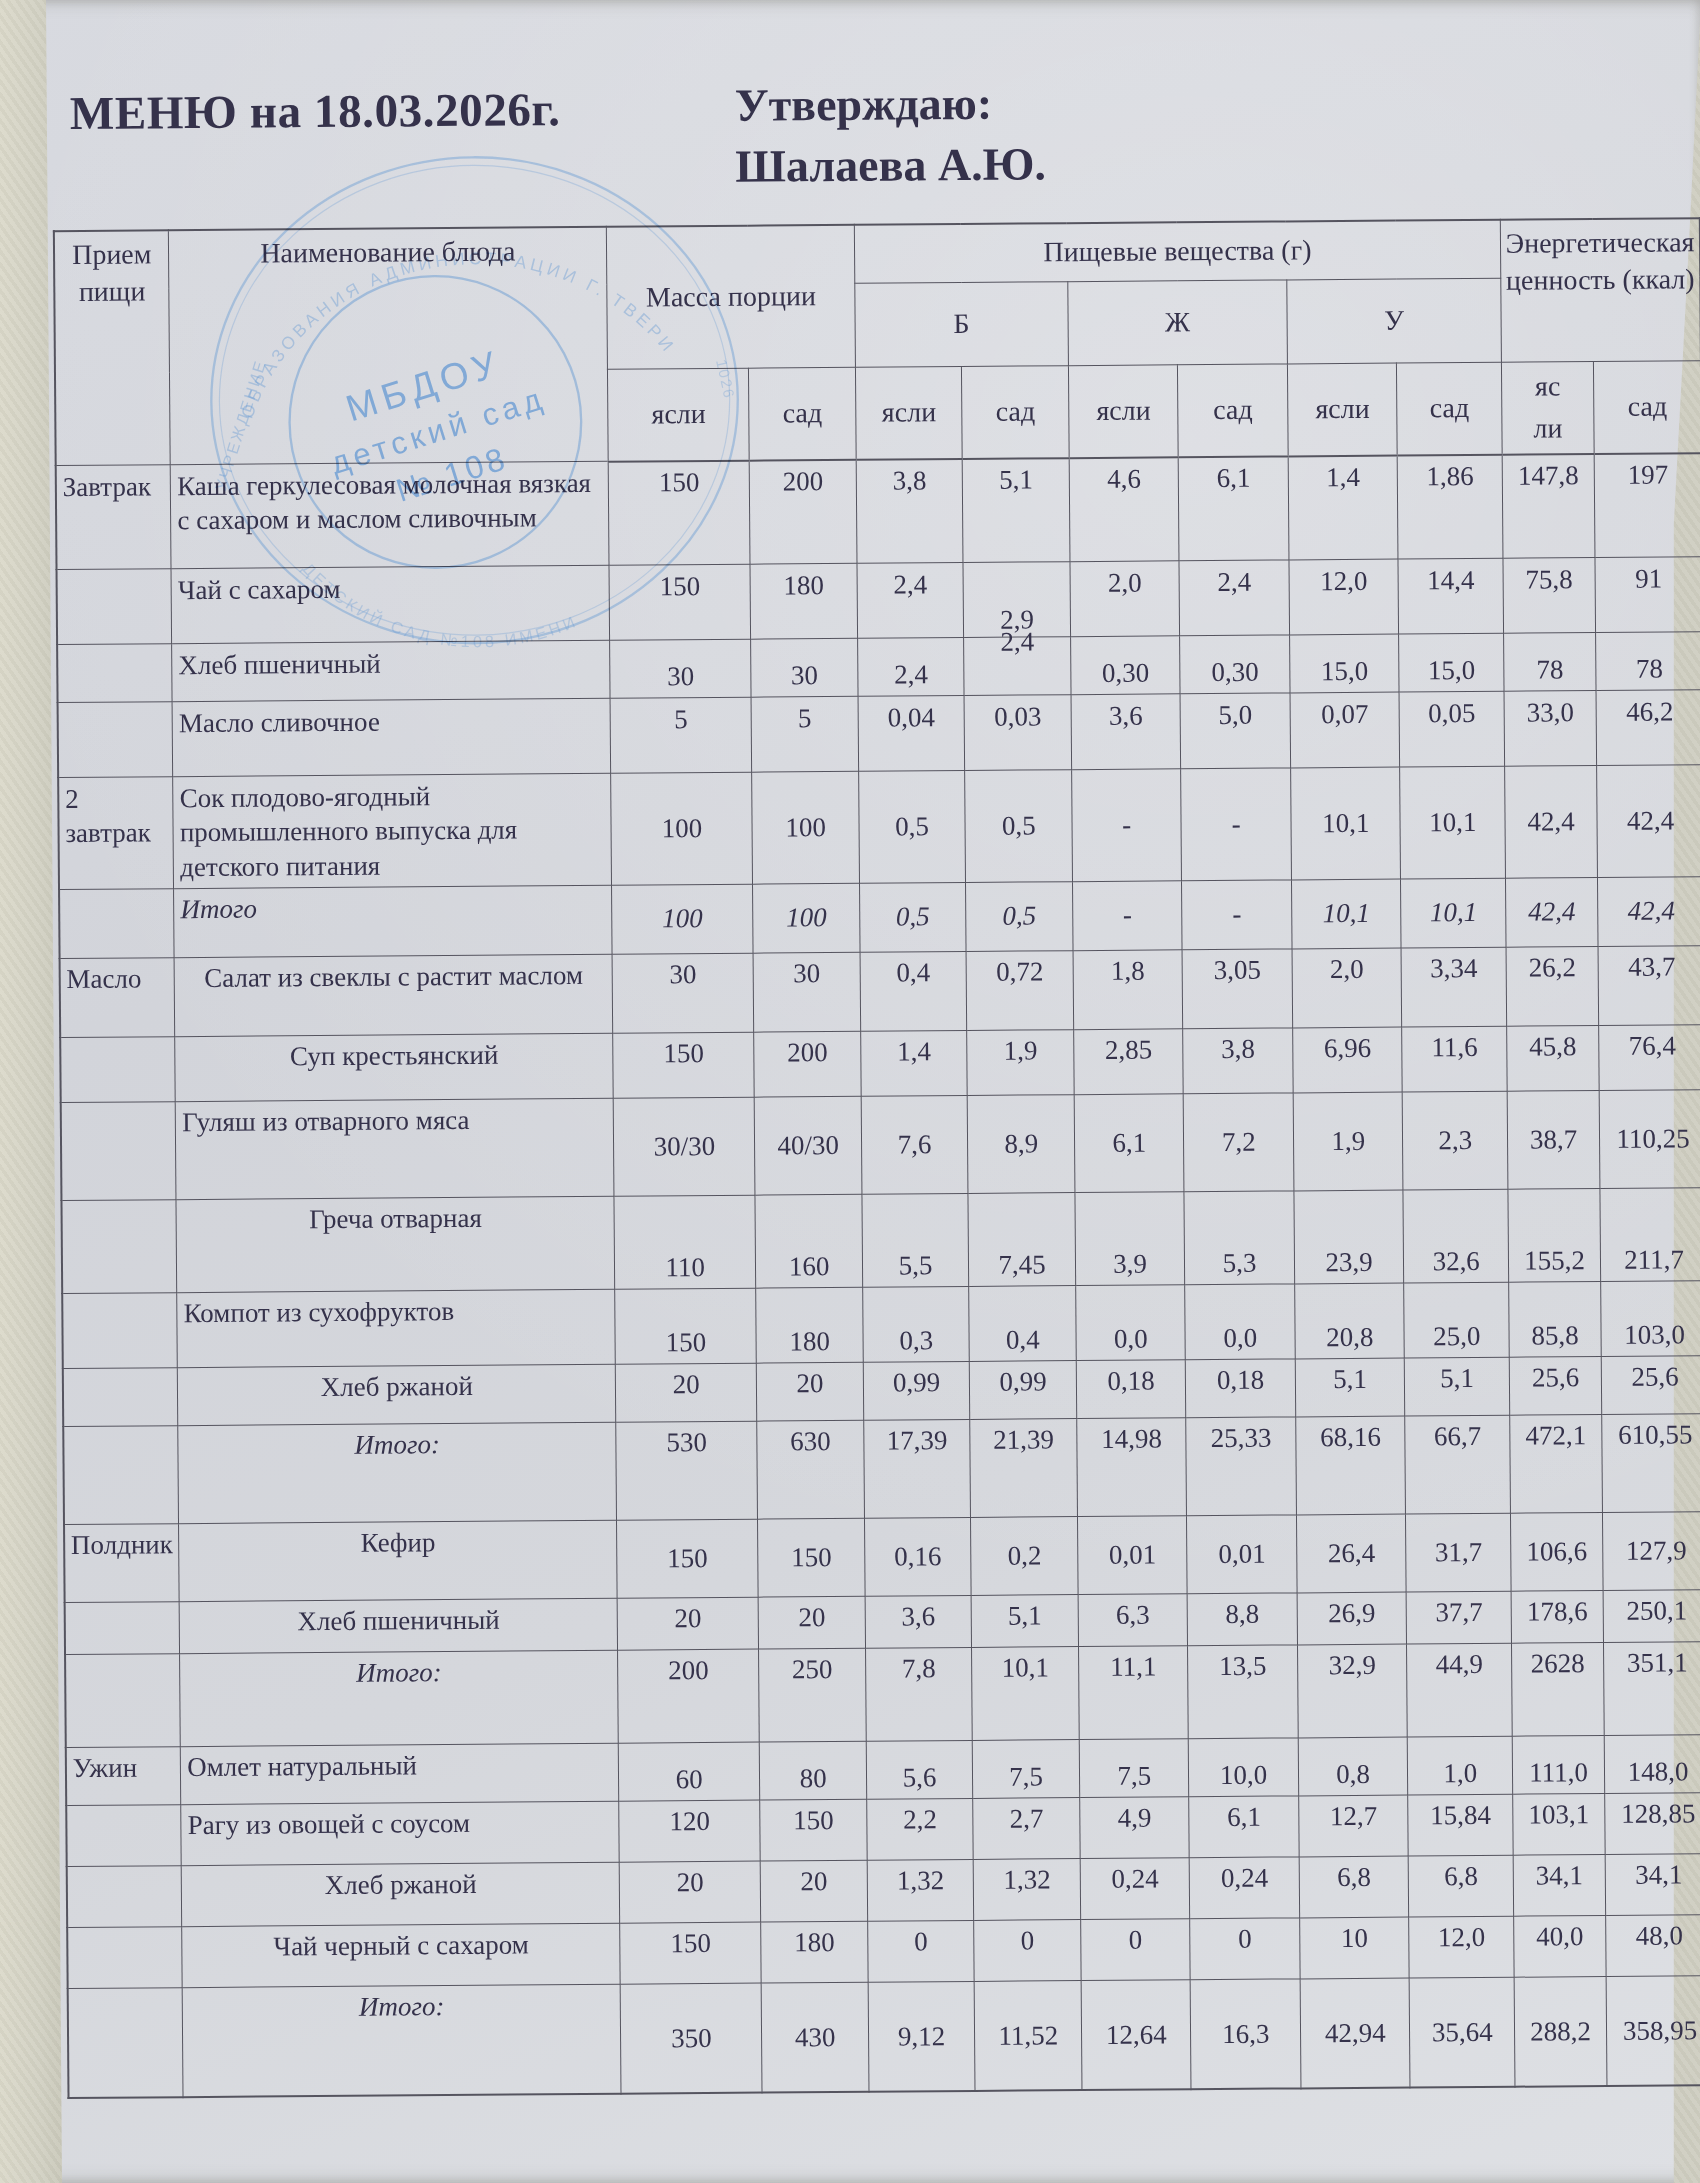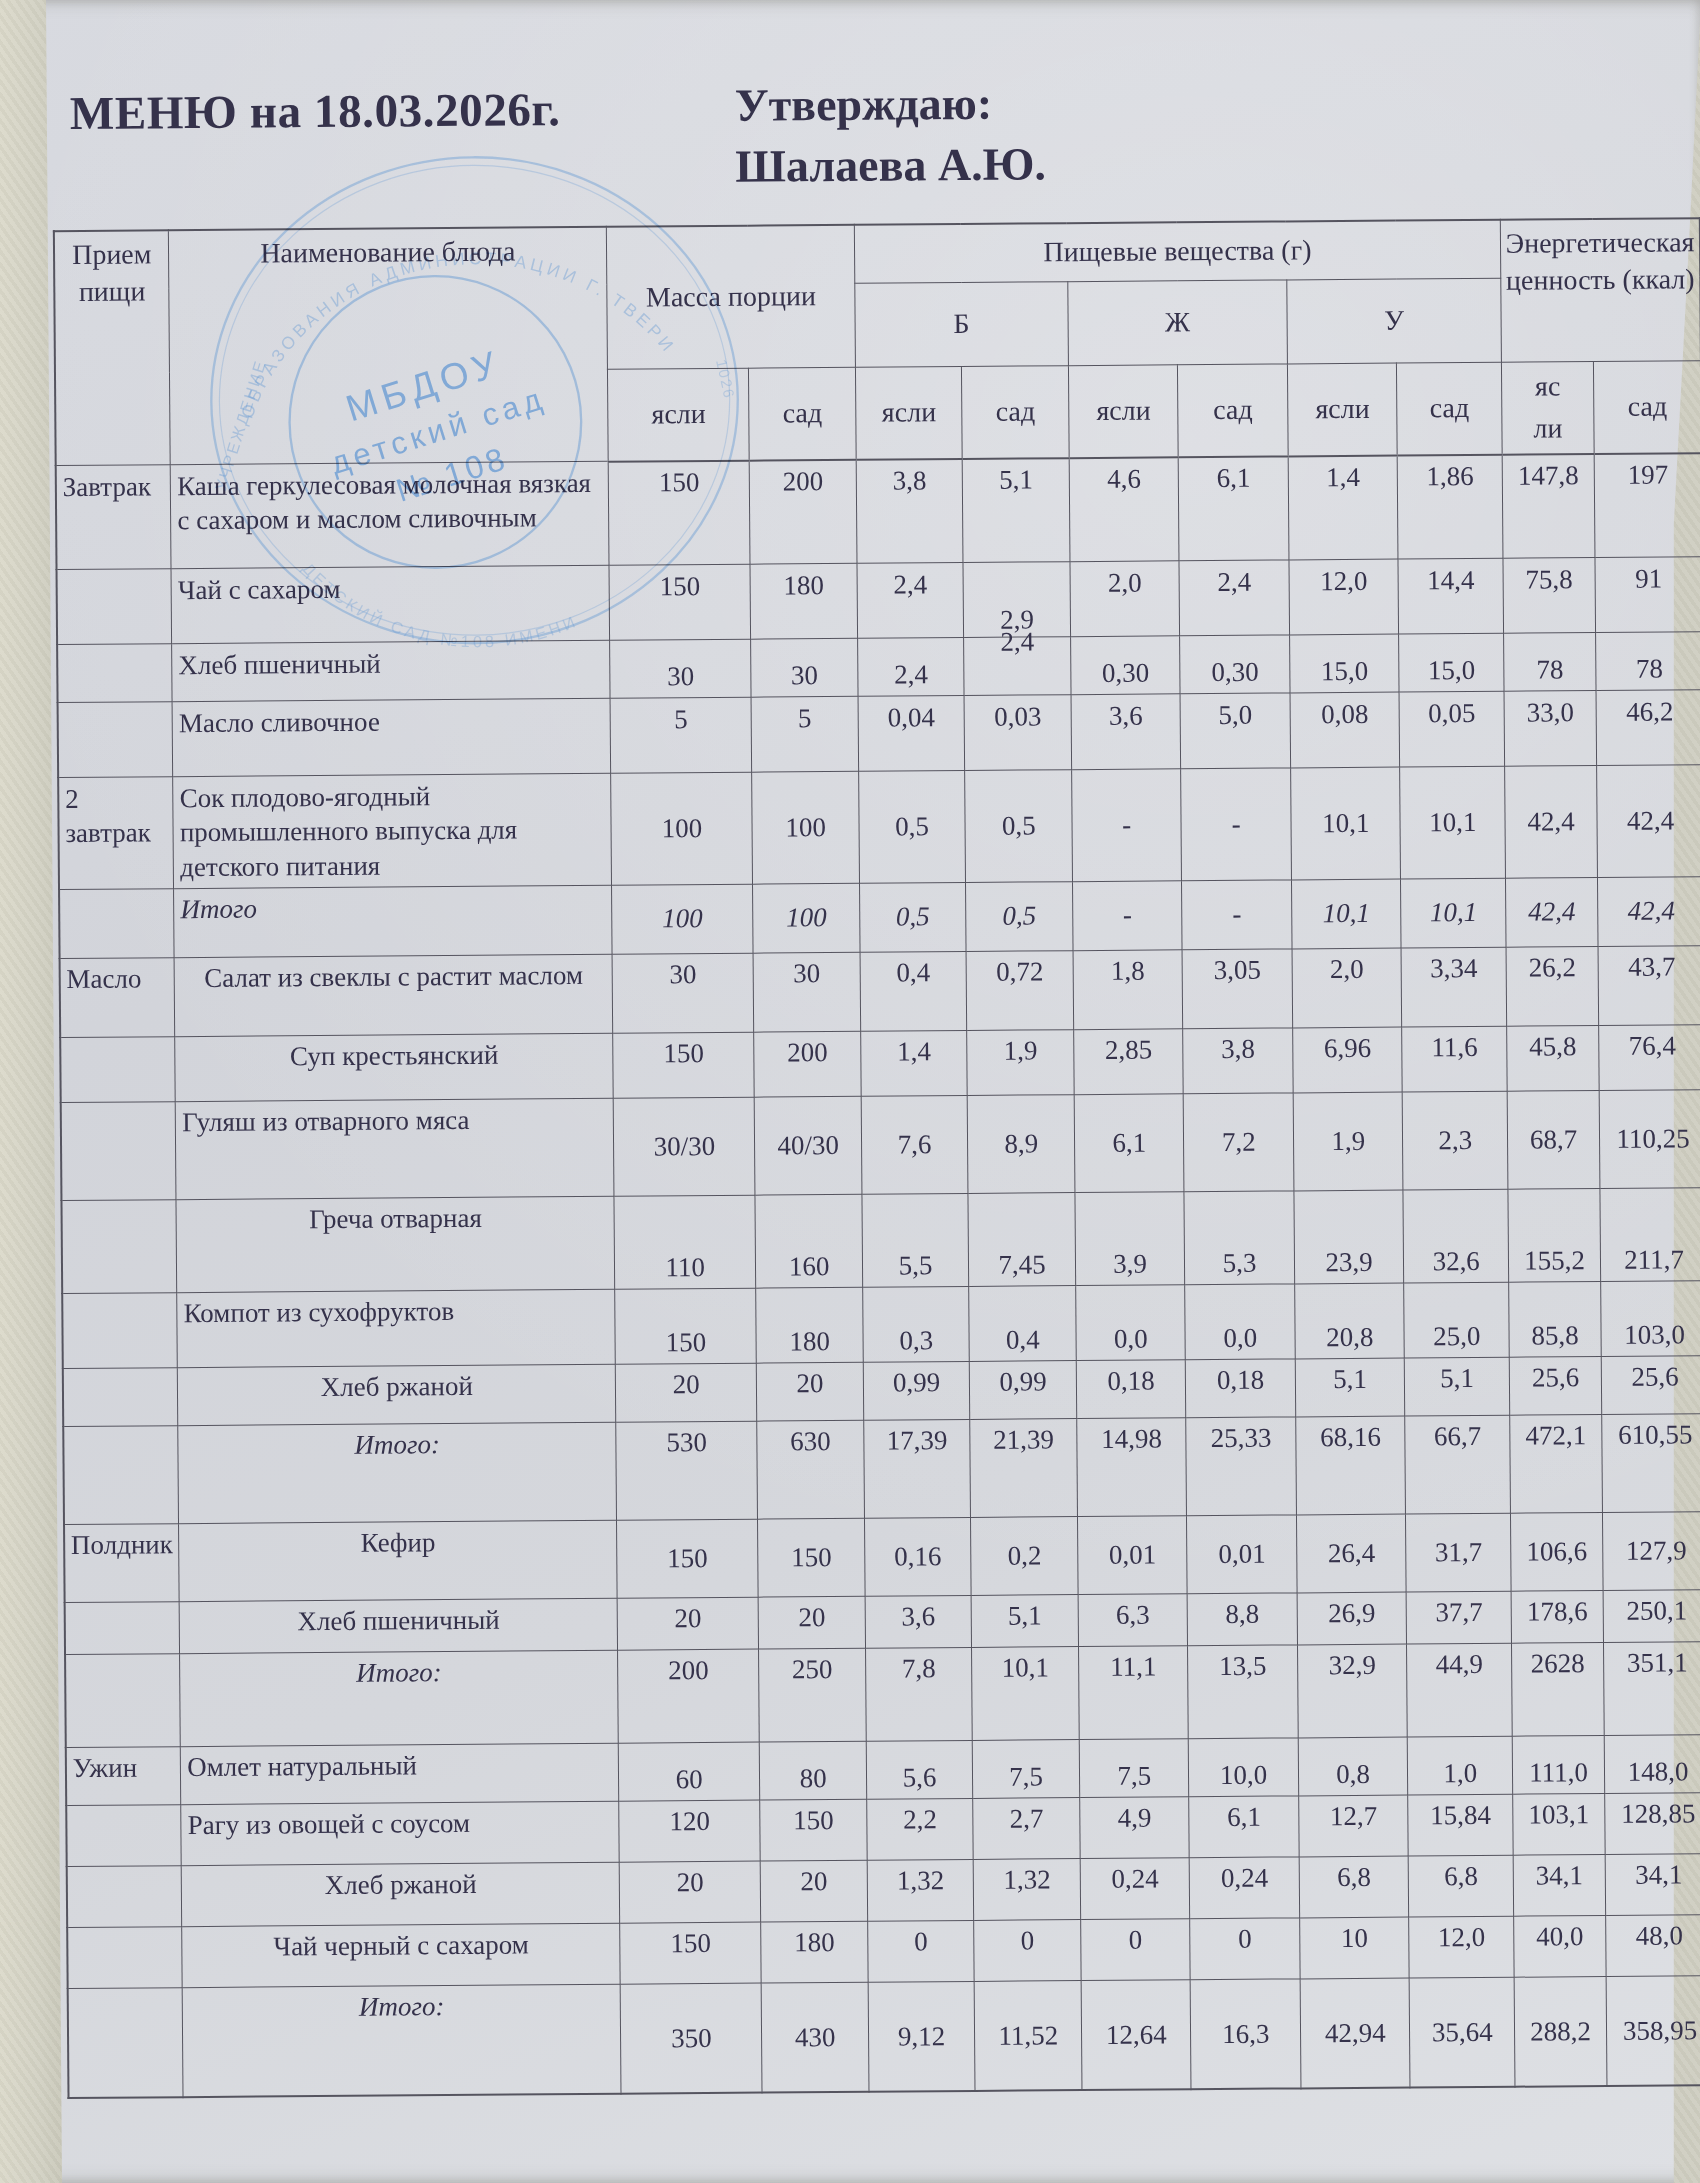--- a/index.html
+++ b/index.html
@@ -160,21 +160,21 @@
           </tr>
           <tr style="height: 75px;">
             <td class="c-meal"></td>
             <td class="c-dish">Масло сливочное</td>
             <td class="c-val c-m1 v-top">5</td>
             <td class="c-val c-m2 v-top">5</td>
             <td class="c-val c-b1 v-top">0,04</td>
             <td class="c-val c-b2 v-top">0,03</td>
             <td class="c-val c-zh1 v-top">3,6</td>
             <td class="c-val c-zh2 v-top">5,0</td>
-            <td class="c-val c-u1 v-top">0,08</td>
+            <td class="c-val c-u1 v-top">0,07</td>
             <td class="c-val c-u2 v-top">0,05</td>
             <td class="c-val c-e1 v-top">33,0</td>
             <td class="c-val c-e2 v-top">46,2</td>
           </tr>
           <tr style="height: 101px;">
             <td class="c-meal">2 завтрак</td>
             <td class="c-dish">Сок плодово-ягодный промышленного выпуска для детского питания</td>
             <td class="c-val c-m1 v-mid">100</td>
             <td class="c-val c-m2 v-mid">100</td>
             <td class="c-val c-b1 v-mid">0,5</td>
@@ -232,21 +232,21 @@
             <td class="c-meal"></td>
             <td class="c-dish">Гуляш из отварного мяса</td>
             <td class="c-val c-m1 v-mid">30/30</td>
             <td class="c-val c-m2 v-mid">40/30</td>
             <td class="c-val c-b1 v-mid">7,6</td>
             <td class="c-val c-b2 v-mid">8,9</td>
             <td class="c-val c-zh1 v-mid">6,1</td>
             <td class="c-val c-zh2 v-mid">7,2</td>
             <td class="c-val c-u1 v-mid">1,9</td>
             <td class="c-val c-u2 v-mid">2,3</td>
-            <td class="c-val c-e1 v-mid">68,7</td>
+            <td class="c-val c-e1 v-mid">38,7</td>
             <td class="c-val c-e2 v-mid">110,25</td>
           </tr>
           <tr style="height: 93px;">
             <td class="c-meal"></td>
             <td class="c-dish center">Греча отварная</td>
             <td class="c-val c-m1 v-bot">110</td>
             <td class="c-val c-m2 v-bot">160</td>
             <td class="c-val c-b1 v-bot">5,5</td>
             <td class="c-val c-b2 v-bot">7,45</td>
             <td class="c-val c-zh1 v-bot">3,9</td>

